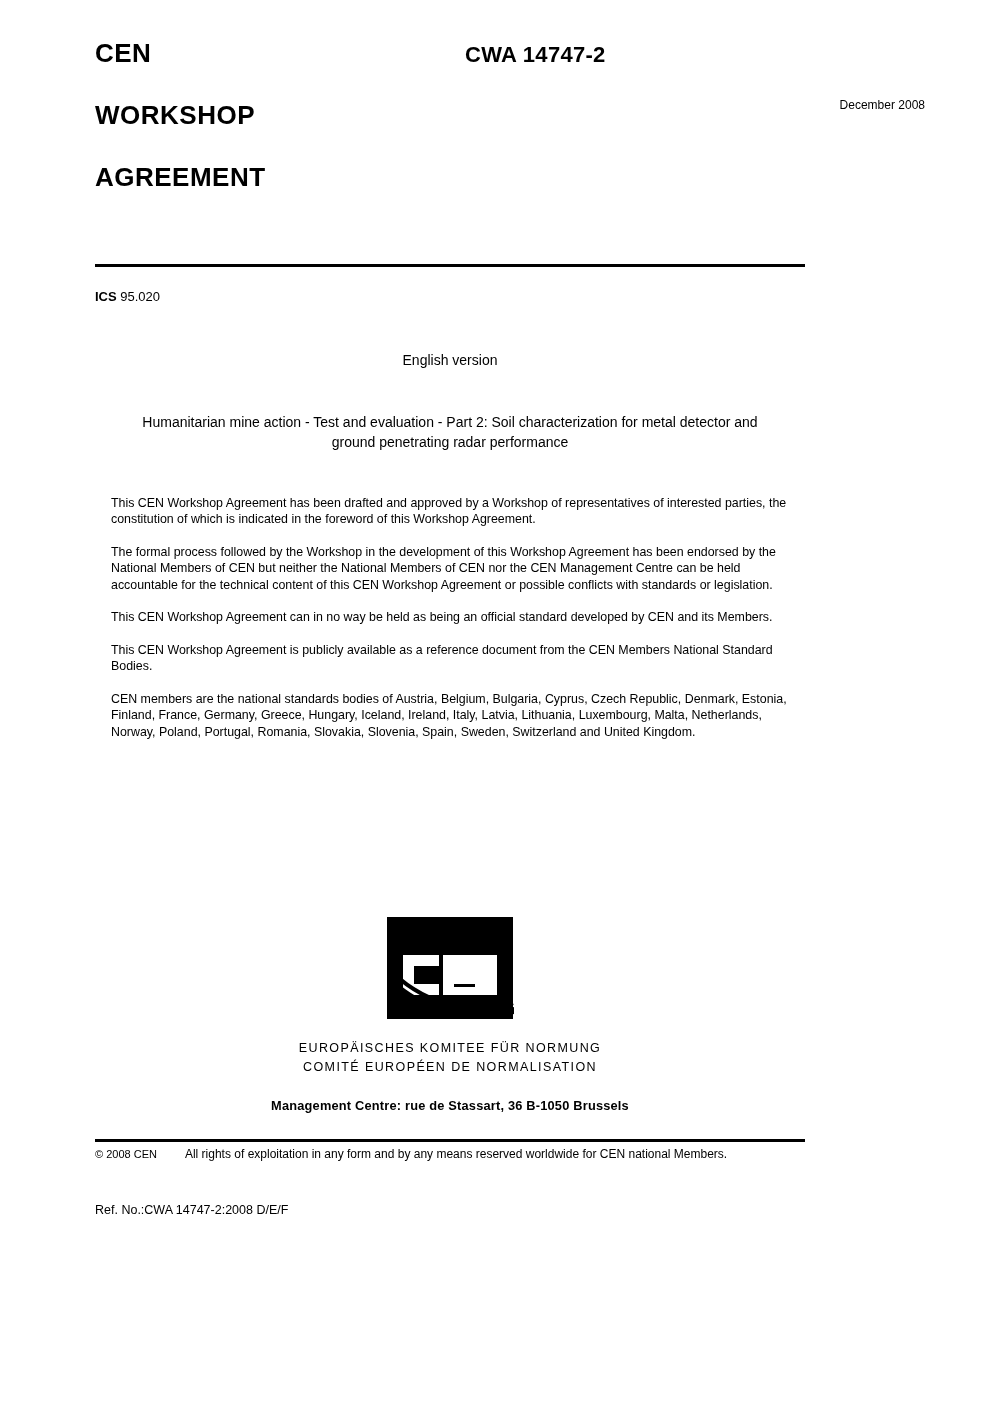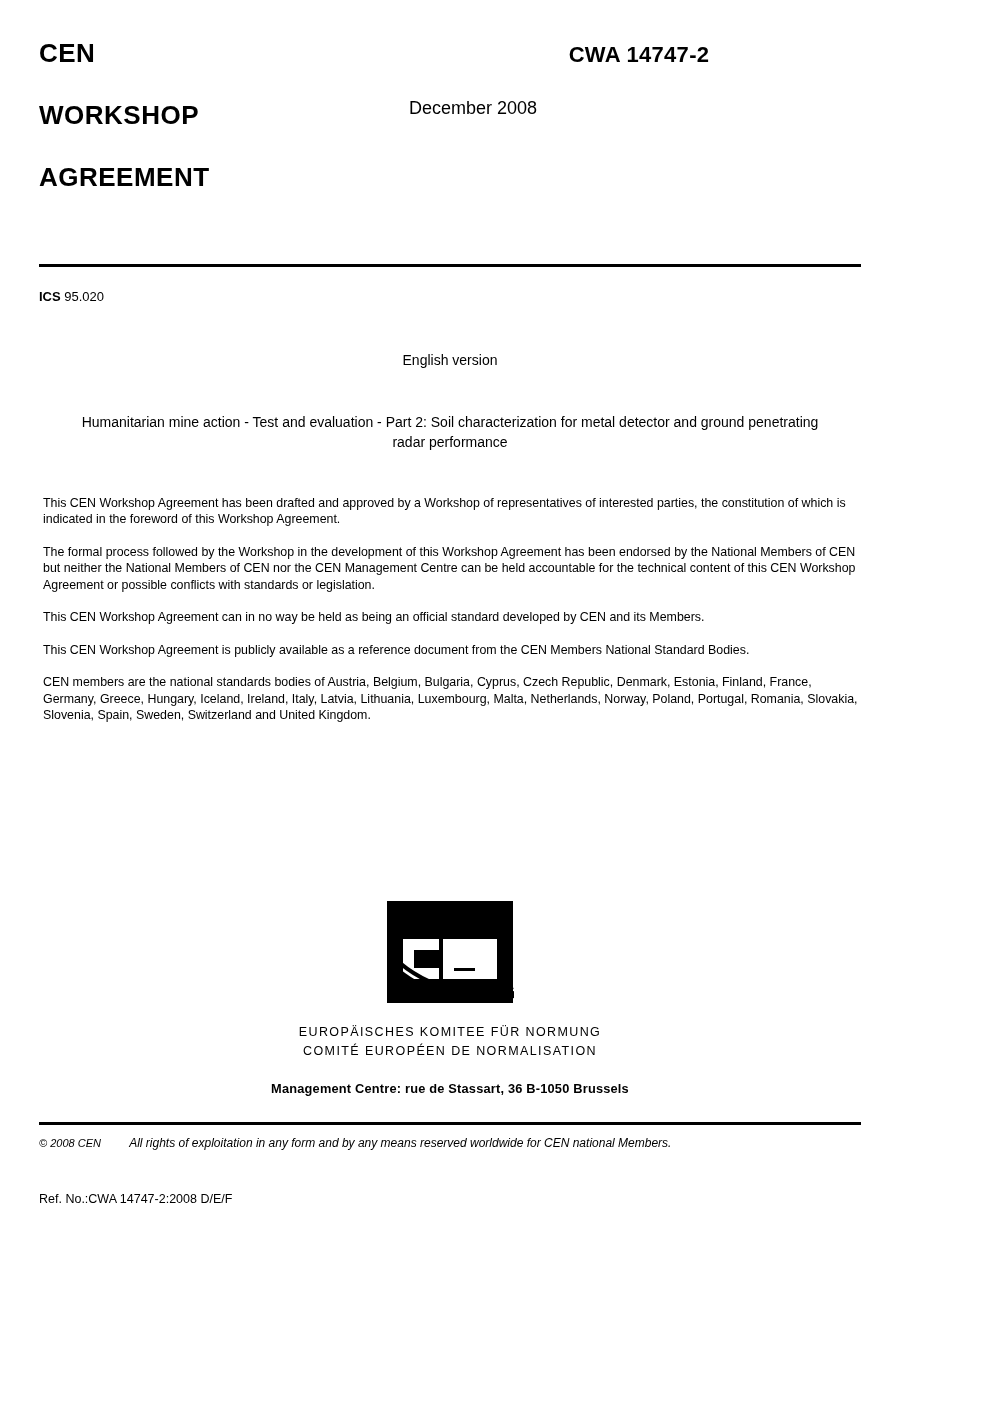--- a/index.html
+++ b/index.html
@@ -13,21 +13,21 @@
     font-family: "Liberation Sans", sans-serif;
     color: #000000;
     position: relative;
     overflow: hidden;
   }
   .page {
     position: relative;
     width: 900px;
     height: 1403px;
     box-sizing: border-box;
-    padding: 0 39px;
+    padding: 0 95px;
     border-radius: 9px;
   }
 
   
   .header-block {
     position: relative;
     padding-top: 40px;
     height: 200px;
   }
   .cen-title {
@@ -40,32 +40,31 @@
   .cen-line {
     margin-bottom: 36px;
   }
   .cen-line:last-child { margin-bottom: 0; }
 
   .doc-number {
     position: absolute;
     top: 42px;
     left: 370px;
     width: 460px;
-    text-align: center;
     font-size: 22px;
     font-weight: bold;
     letter-spacing: 0.3px;
   }
   .doc-date {
     position: absolute;
     top: 98px;
     left: 370px;
     width: 460px;
-    text-align: left;
-    font-size: 18px;
+    text-align: right;
+    font-size: 12px;
   }
 
   .rule {
     border: none;
     border-top: 3px solid #000;
     margin: 24px 0 0 0;
   }
 
   .ics {
     font-size: 13px;
@@ -85,21 +84,21 @@
     line-height: 1.45;
     margin: 44px 40px 0 40px;
   }
 
   .paras {
     margin-top: 42px;
   }
   .paras p {
     font-size: 12.4px;
     line-height: 1.33;
-    margin: 0 0 16px 4px;
+    margin: 0 0 16px 16px;
     text-align: left;
   }
 
   
   .logo-area {
     margin-top: 175px;
     text-align: center;
   }
   .cen-logo {
     display: inline-block;
@@ -124,23 +123,22 @@
     font-weight: bold;
     letter-spacing: 0.2px;
   }
 
   .footer-rule {
     border: none;
     border-top: 3px solid #000;
     margin: 26px 0 0 0;
   }
   .copyright {
-    margin-top: 11px;
+    margin-top: 5px;
     font-size: 12px;
-    font-style: italic;
   }
   .copyright .sym { font-size: 11px; }
   .copyright .gap { display: inline-block; width: 22px; }
 
   .refno {
     margin-top: 42px;
     text-align: left;
     font-size: 12.5px;
   }
 </style>

